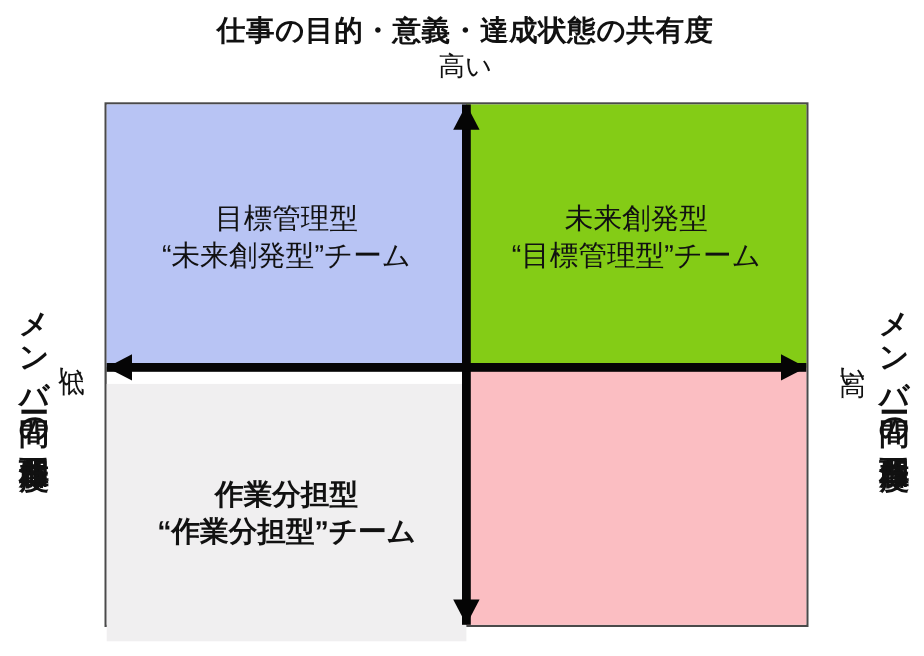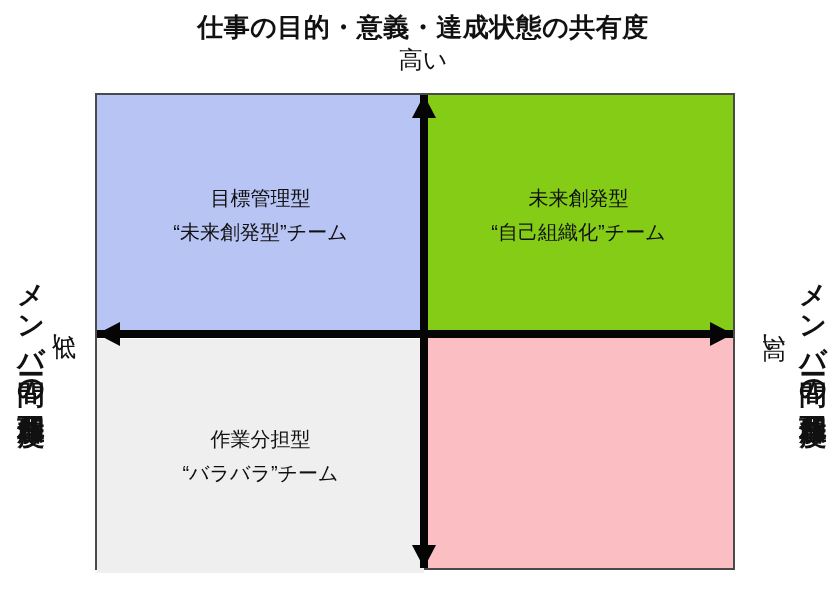--- a/index.html
+++ b/index.html
@@ -87,26 +87,26 @@
     border: 2px solid #4a4a4a;
   }
   .q {
     position: absolute;
     display: flex;
     align-items: center;
     justify-content: center;
   }
   .q.tl { left: 0;     top: 0;     width: 327px; height: 239px; }
   .q.tr { left: 327px; top: 0;     width: 309px; height: 239px; }
-  .q.bl { left: 0;     top: 244px; width: 327px; height: 234px; }
+  .q.bl { left: 0;     top: 254px; width: 327px; height: 234px; font-weight: bold; }
   .q.br { left: 327px; top: 239px; width: 309px; height: 234px; }
 
   .q-label {
     text-align: center;
-    font-size: 20px;
+    font-size: 26px;
     line-height: 34px;
     color: #111111;
     white-space: nowrap;
   }
 
   
   .axis-v {
     position: absolute;
     left: 323px;
     top: 0;
@@ -176,28 +176,28 @@
     <div class="q tl" style="background: rgb(184, 196, 244);">
       <div class="q-label">
         <div>目標管理型</div>
         <div>“未来創発型”チーム</div>
       </div>
     </div>
 
     <div class="q tr" style="background: #84cc16;">
       <div class="q-label">
         <div>未来創発型</div>
-        <div>“自己組織化”チーム</div>
+        <div>“目標管理型”チーム</div>
       </div>
     </div>
 
     <div class="q bl" style="background: rgb(240, 239, 240);">
       <div class="q-label">
         <div>作業分担型</div>
-        <div>“バラバラ”チーム</div>
+        <div>“作業分担型”チーム</div>
       </div>
     </div>
 
     <div class="q br" style="background: rgb(251, 190, 194);">
       <div class="q-label">
       </div>
     </div>
 
     <div class="axis-v"></div>
     <div class="axis-h"></div>

